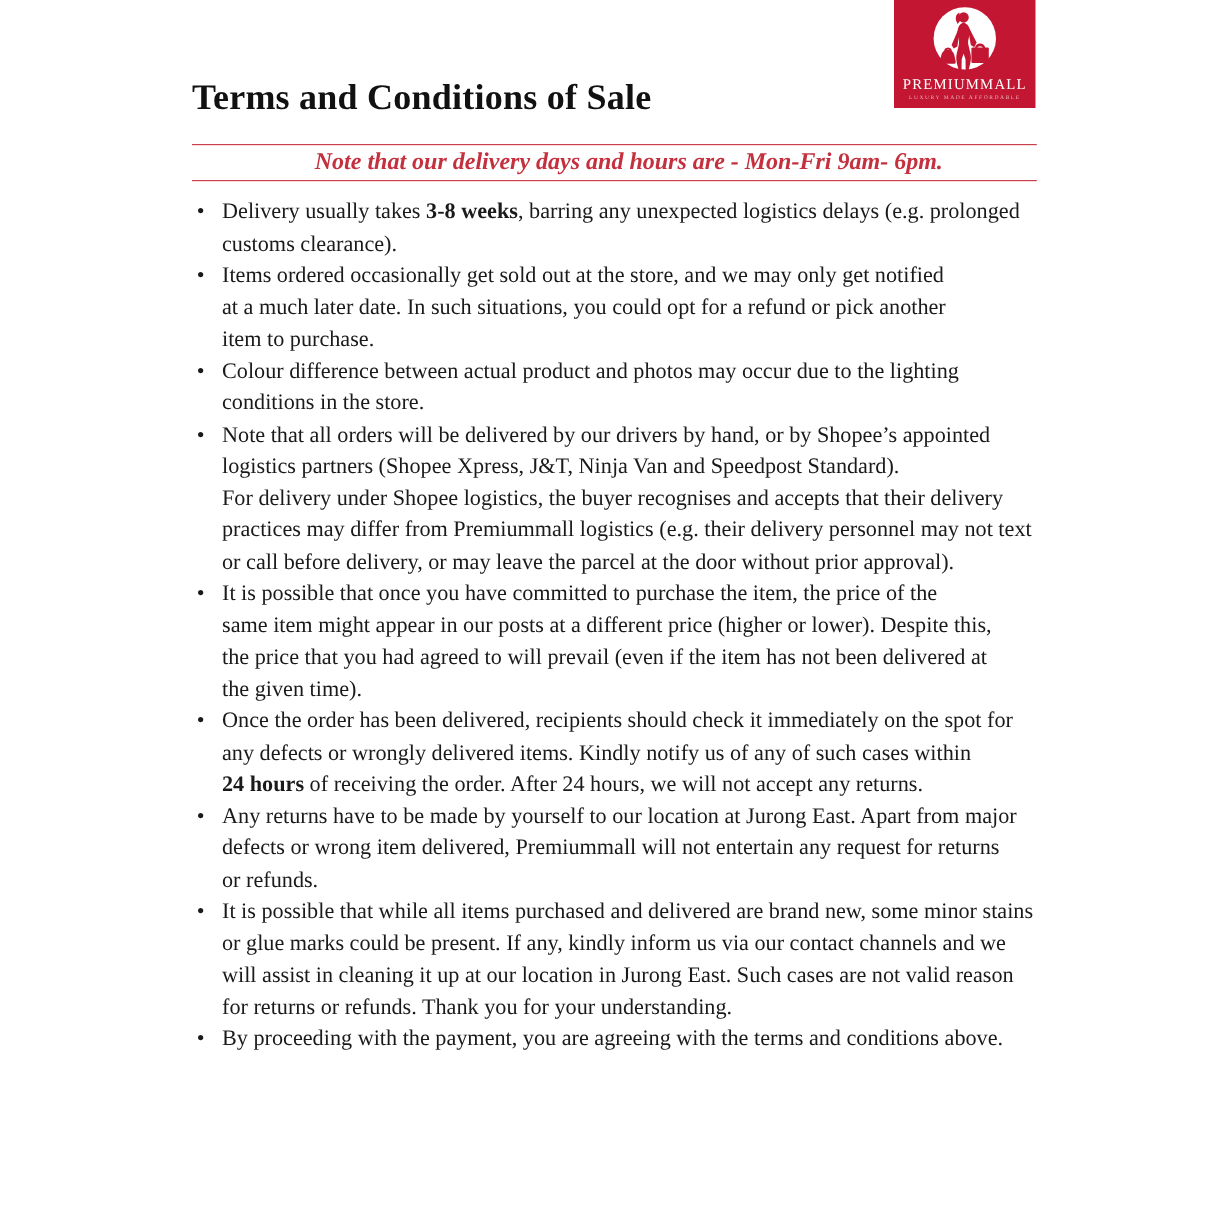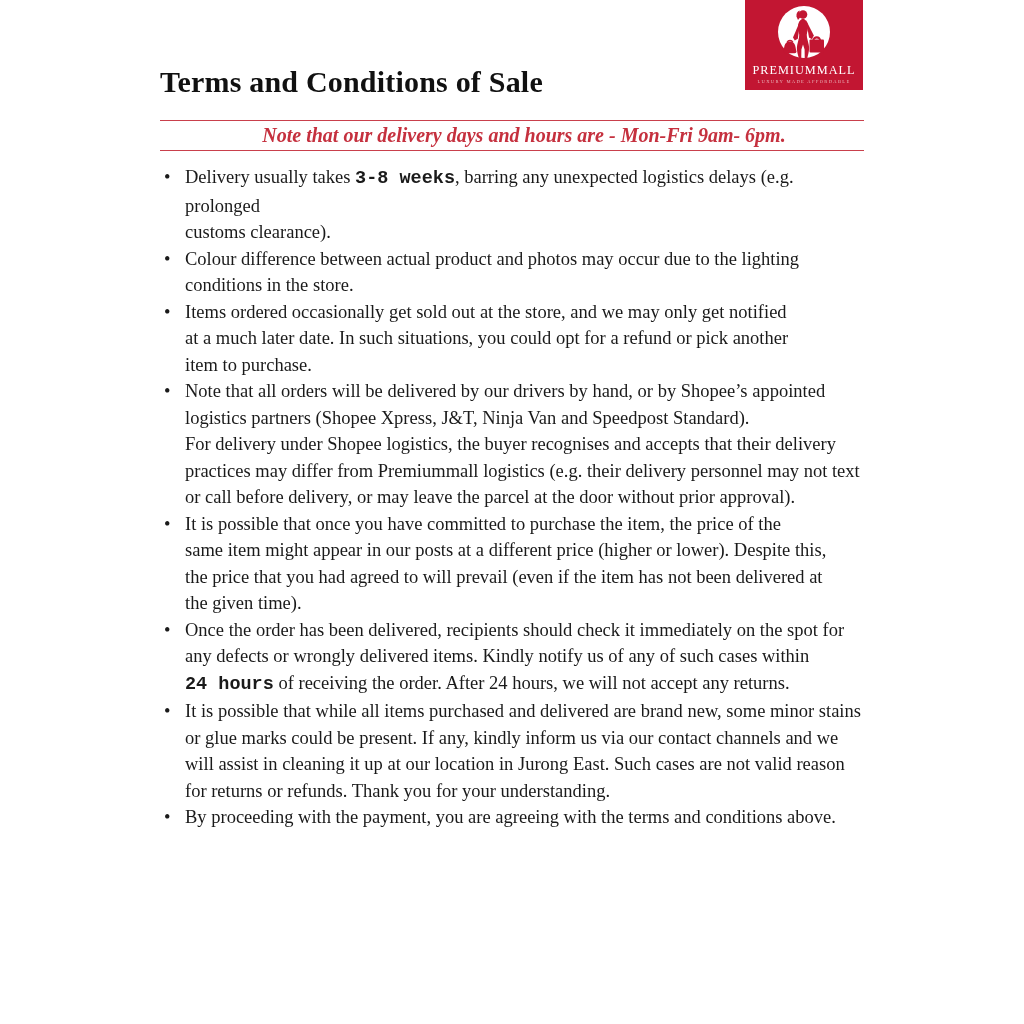--- a/index.html
+++ b/index.html
@@ -44,21 +44,21 @@
   ul.terms li{
     position:relative;padding-left:25px;
     font-size:18.5px;line-height:26.5px;
     white-space:pre-wrap;
   }
   ul.terms li::before{
     content:"\2022";
     position:absolute;left:4px;top:0;
     font-size:18.5px;line-height:26.5px;color:#1a1a1a;
   }
-  ul.terms .bold{font-weight:bold;font-family:Liberation Mono, monospace;}
+  ul.terms .bold{font-weight:bold;}
 </style>
 </head>
 <body>
 
 <div class="page">
 
   <div class="logo">
     <svg viewBox="0 0 118 90" xmlns="http://www.w3.org/2000/svg">
       <rect x="0" y="0" width="118" height="90" fill="#c21632"></rect>
       <circle cx="59" cy="32" r="26" fill="#ffffff"></circle>
@@ -82,37 +82,40 @@
   <div class="content">
     <h1 class="page-title">Terms and Conditions of Sale</h1>
 
     <div class="note-band">
       <span class="note-text">Note that our delivery days and hours are - Mon-Fri 9am- 6pm.</span>
     </div>
 
     <ul class="terms">
         <li><span>Delivery usually takes </span><span class="bold">3-8 weeks</span><span>, barring any unexpected logistics delays (e.g. prolonged
 customs clearance).</span></li>
-        <li><span>Colour difference between actual product and photos may occur due to the lighting
-conditions in the store.</span></li>
         <li><span>Items ordered occasionally get sold out at the store, and we may only get notified
 at a much later date. In such situations, you could opt for a refund or pick another
 item to purchase.</span></li>
+        <li><span>Colour difference between actual product and photos may occur due to the lighting
+conditions in the store.</span></li>
         <li><span>Note that all orders will be delivered by our drivers by hand, or by Shopee’s appointed
 logistics partners (Shopee Xpress, J&amp;T, Ninja Van and Speedpost Standard).
 For delivery under Shopee logistics, the buyer recognises and accepts that their delivery
 practices may differ from Premiummall logistics (e.g. their delivery personnel may not text
 or call before delivery, or may leave the parcel at the door without prior approval).</span></li>
         <li><span>It is possible that once you have committed to purchase the item, the price of the
 same item might appear in our posts at a different price (higher or lower). Despite this,
 the price that you had agreed to will prevail (even if the item has not been delivered at
 the given time).</span></li>
         <li><span>Once the order has been delivered, recipients should check it immediately on the spot for
 any defects or wrongly delivered items. Kindly notify us of any of such cases within
 </span><span class="bold">24 hours</span><span> of receiving the order. After 24 hours, we will not accept any returns.</span></li>
+        <li><span>Any returns have to be made by yourself to our location at Jurong East. Apart from major
+defects or wrong item delivered, Premiummall will not entertain any request for returns
+or refunds.</span></li>
         <li><span>It is possible that while all items purchased and delivered are brand new, some minor stains
 or glue marks could be present. If any, kindly inform us via our contact channels and we
 will assist in cleaning it up at our location in Jurong East. Such cases are not valid reason
 for returns or refunds. Thank you for your understanding.</span></li>
         <li><span>By proceeding with the payment, you are agreeing with the terms and conditions above.</span></li>
       </ul>
   </div>
 
 </div>
 

